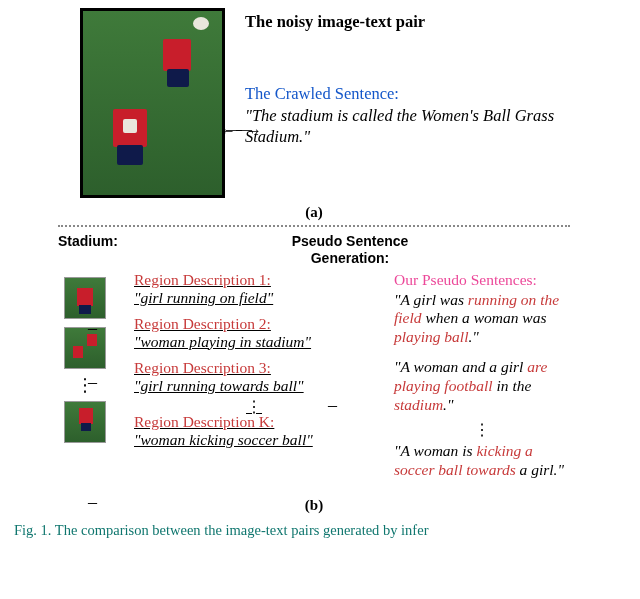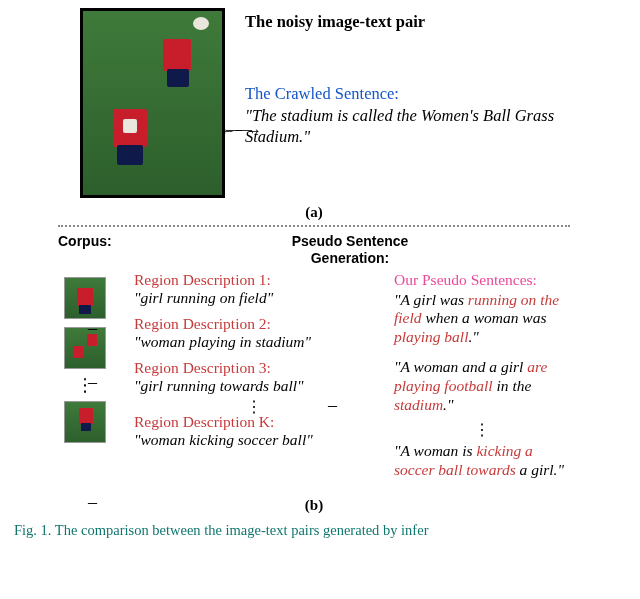--- a/index.html
+++ b/index.html
@@ -69,21 +69,21 @@
     position: relative; margin-left: 6px;
     border: 1px solid #999;
   }
   .thumb .mini-j { position:absolute; background:#c81e2b; }
   .thumb .mini-s { position:absolute; background:#0f1a4a; }
   .dash {
     position: absolute; font-size: 18px; color: #000;
   }
   .vdots { font-size: 18px; margin-left: 18px; line-height: 0.9; }
 
-  .col-mid { width: 244px; padding-left: 4px; }
+  .col-mid { width: 244px; padding-left: 4px; text-decoration: underline; }
   .rd-block { margin-bottom: 8px; }
   .rd-label { color: #c73a3a; font-size: 15.5px; }
   .rd-text { font-style: italic; font-size: 15.5px; }
   .mid-vdots { text-align: center; font-size: 16px; line-height: 0.5; margin: 2px 0; }
 
   .col-right { flex: 1; padding-left: 20px; position: relative; }
   .ps-label { color: #ec4899; font-size: 15.5px; margin-bottom: 2px; }
   .ps-block { font-size: 15.5px; margin-bottom: 12px; line-height: 1.2; }
   .ps-block .q { font-style: italic; }
   .ps-block .hl { color: #c73a3a; font-style: italic; }
@@ -119,21 +119,21 @@
       <div class="crawled-text">"The stadium is called the Women's Ball Grass Stadium."</div>
     </div>
   </div>
   <span class="a-arrow"></span>
 
   <div class="part-label">(a)</div>
   <hr class="dots-sep">
 
   <div class="part-b">
     <div class="b-header">
-      <div class="b-h-regions">Corpus:</div>
+      <div class="b-h-regions">Stadium:</div>
       <div class="b-h-right">
         <span>Pseudo Sentence</span><br>
         <span>Generation:</span>
       </div>
     </div>
 
     <div class="b-body">
 
       <div class="col-regions">
         <div class="thumb">

